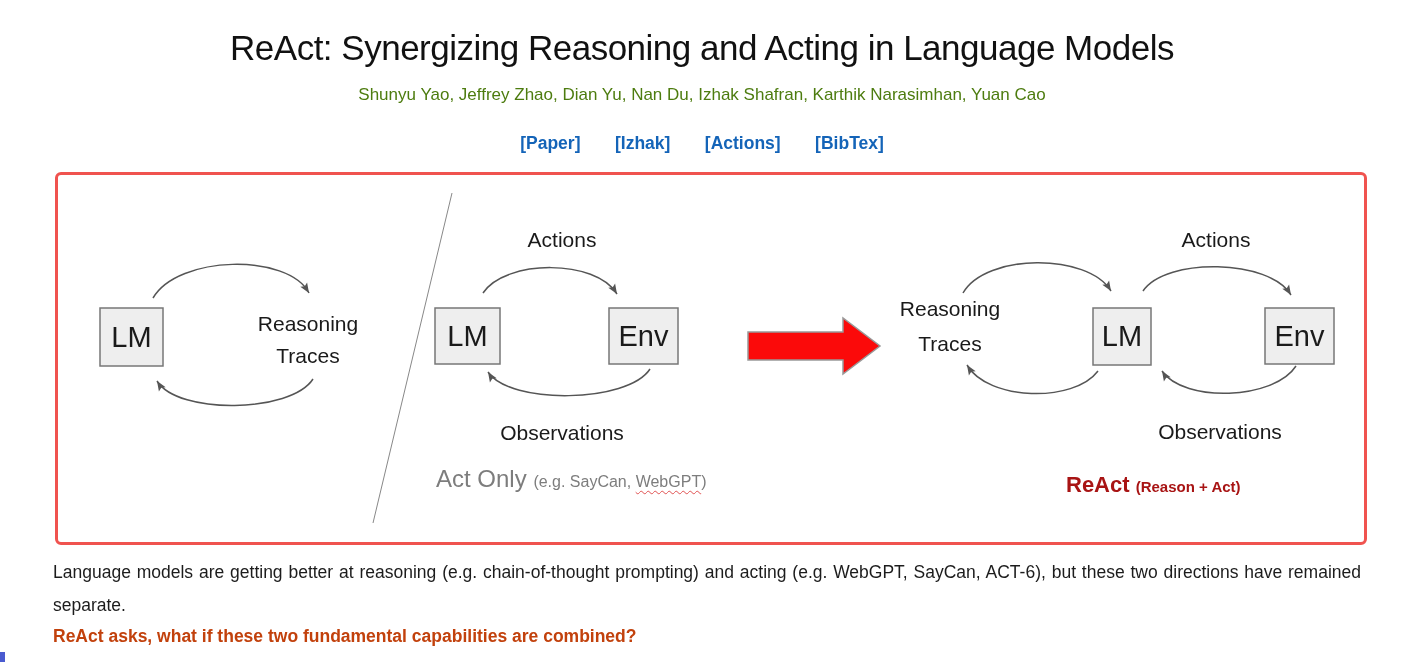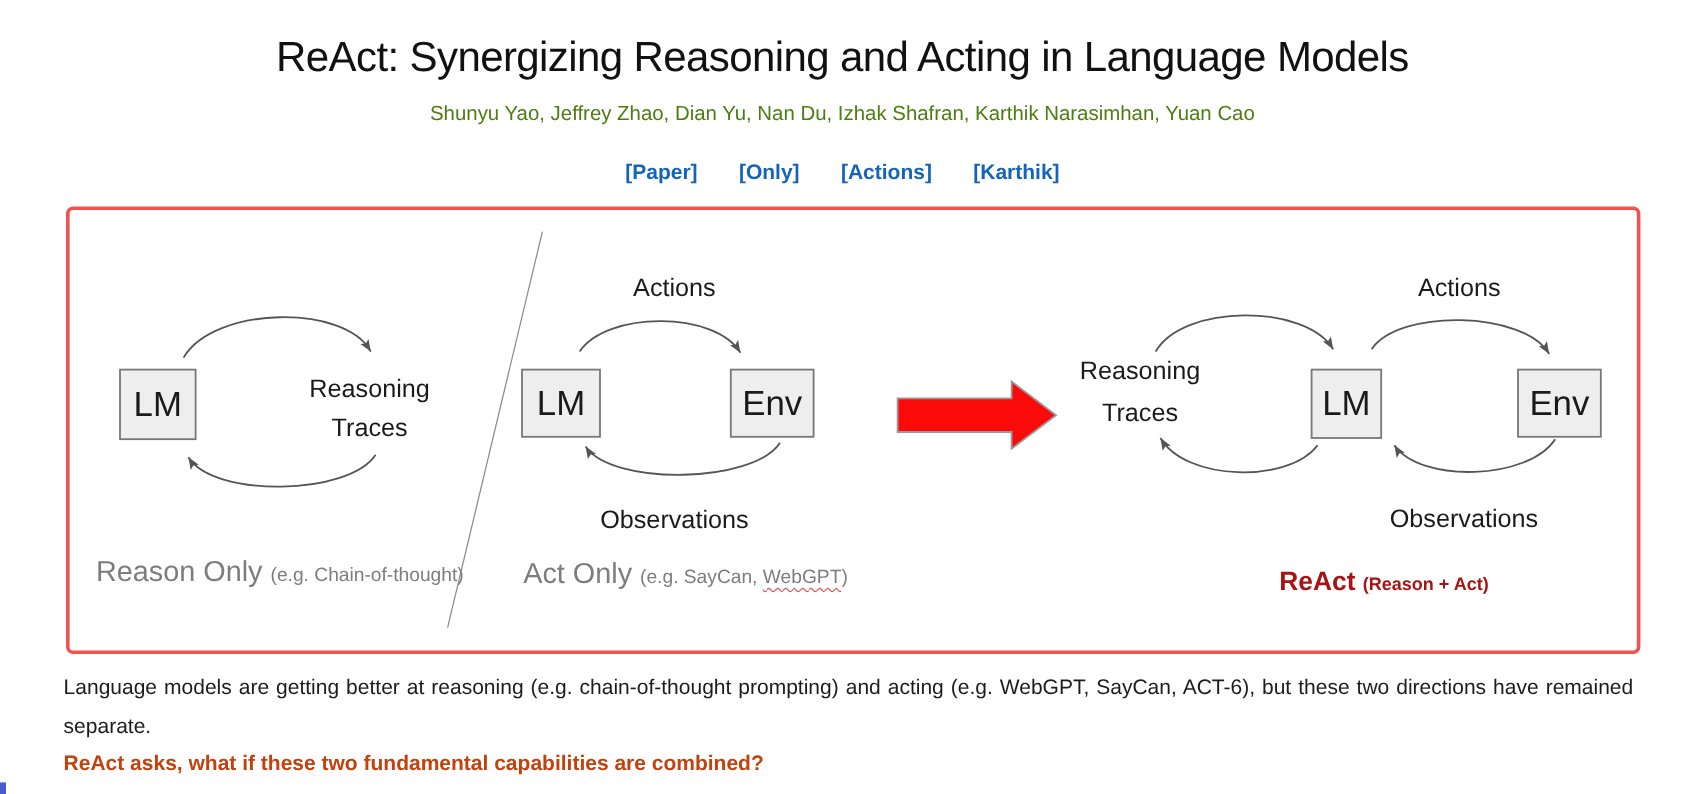--- a/index.html
+++ b/index.html
@@ -50,23 +50,23 @@
 </style>
 </head>
 <body>
 
 <h1 class="title">ReAct: Synergizing Reasoning and Acting in Language Models</h1>
 
 <div class="authors">Shunyu Yao, Jeffrey Zhao, Dian Yu, Nan Du, Izhak Shafran, Karthik Narasimhan, Yuan Cao</div>
 
 <div class="links">
   <a>[Paper]</a>
-  <a>[Only]</a>
+  <a>[Izhak]</a>
   <a>[Actions]</a>
-  <a>[Karthik]</a>
+  <a>[BibTex]</a>
 </div>
 
 <div class="figure">
   <svg class="fig-svg" width="1306" height="367" viewBox="0 0 1306 367">
 
     <line x1="394" y1="18" x2="315" y2="348" stroke="#888" stroke-width="1"></line>
 
     <g>
       <path class="arc" d="M 95,123 C 120,80 230,78 251,118"></path>
       <path class="tri" d="M0,0 L-10,-4 L-8,0 L-10,4 Z" transform="translate(251,118) rotate(58)"></path>
@@ -109,23 +109,20 @@
       <path class="arc" d="M 1238,191 C 1216,225 1126,228 1104,196"></path>
       <path class="tri" d="M0,0 L-10,-4 L-8,0 L-10,4 Z" transform="translate(1104,196) rotate(-122)"></path>
 
       <rect class="nodebox" x="1035" y="133" width="58" height="57"></rect>
       <text class="boxlabel" x="1064" y="171" text-anchor="middle">LM</text>
       <rect class="nodebox" x="1207" y="133" width="69" height="56"></rect>
       <text class="boxlabel" x="1241.5" y="171" text-anchor="middle">Env</text>
     </g>
   </svg>
 
-  <div class="cap cap-reason"><span>Reason Only</span>
-    <small>(e.g. Chain-of-thought)</small>
-  </div>
   <div class="cap cap-react"><span>ReAct</span>
     <small>(Reason + Act)</small>
   </div>
   <div class="cap cap-act"><span>Act Only</span>
     <small><span>(e.g. SayCan, </span><span class="wavy">WebGPT</span><span>)</span></small>
   </div>
 </div>
 
 <div class="para">Language models are getting better at reasoning (e.g. chain-of-thought prompting) and acting (e.g. WebGPT, SayCan, ACT-6), but these two directions have remained separate.</div>
 

